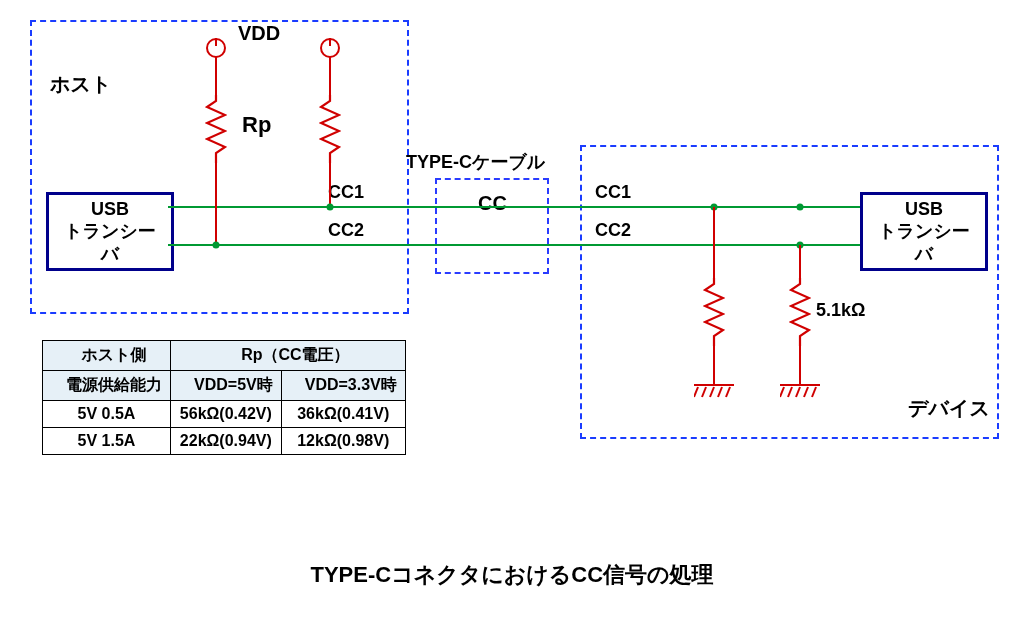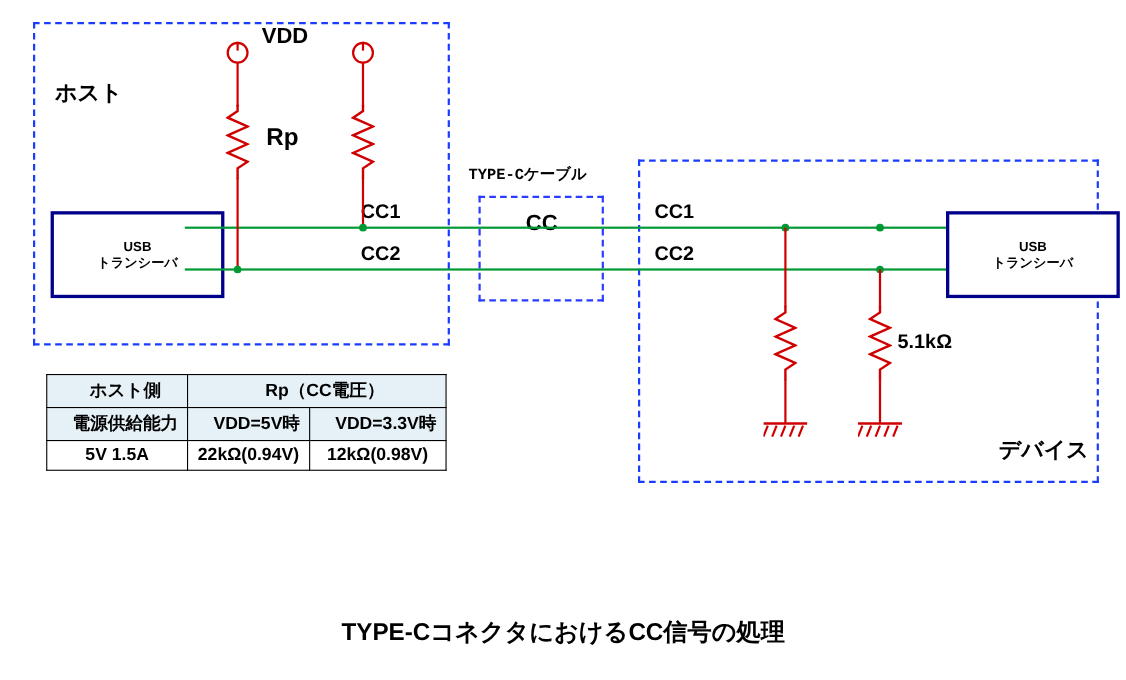--- a/index.html
+++ b/index.html
@@ -20,27 +20,27 @@
     font-size: 22px;
     font-weight: bold;
     color: #000;
   }
   .block {
     position: absolute;
     border: 3px solid #00008B;
     background: #fff;
     text-align: center;
     font-weight: bold;
-    font-size: 12px;
+    font-size: 18px;
     color: #000;
     display: flex;
     flex-direction: column;
     justify-content: center;
     align-items: center;
-    padding: 4px 21px;
+    padding: 4px 6px;
     line-height: 1.25;
   }
   .dashbox {
     position: absolute;
     border: 2px dashed #1a3cff;
   }
   .dashdot {
     position: absolute;
     border: 2px dashed #2a3cff;
     border-style: dashed;
@@ -102,21 +102,21 @@
 </head>
 <body>
 
 <div class="dashbox" style="left:30px; top:20px; width:375px; height:290px;"></div>
 <div class="label" style="left:50px; top:30px; font-size:20px;margin-top:41px;">ホスト</div>
 
 <div class="dashbox" style="left:580px; top:145px; width:415px; height:290px;"></div>
 <div class="label" style="left:908px; top:395px; font-size:20px;">デバイス</div>
 
 <div class="dashdot" style="left:435px; top:178px; width:110px; height:92px; border-style:dashed;"></div>
-<div class="label" style="left:426px; top:150px; font-size:14px;font-family:Liberation Mono, monospace;">TYPE-Cケーブル</div>
+<div class="label" style="left:406px; top:150px; font-size:18px;">TYPE-Cケーブル</div>
 <div class="label" style="left:478px; top:192px; font-size:20px;">CC</div>
 
 <div class="block" style="left:46px; top:192px; width:110px; height:65px;">
   <span>USB</span>
   <span>トランシーバ</span>
 </div>
 
 <div class="block" style="left:860px; top:192px; width:110px; height:65px;">
   <span>USB</span>
   <span>トランシーバ</span>
@@ -198,20 +198,25 @@
       <tr>
     <th>ホスト側</th>
     <th colspan="2">Rp（CC電圧）</th>
   </tr>
   <tr>
     <th>電源供給能力</th>
     <th>VDD=5V時</th>
     <th>VDD=3.3V時</th>
   </tr>
   <tr>
+    <td>5V 0.5A</td>
+    <td>56kΩ(0.42V)</td>
+    <td>36kΩ(0.41V)</td>
+  </tr>
+  <tr>
     <td>5V 1.5A</td>
     <td>22kΩ(0.94V)</td>
     <td>12kΩ(0.98V)</td>
   </tr>
 </tbody>
   </table>
 
 <div class="title" style="position:absolute; left:0; right:0; top:560px; text-align:center;">TYPE-CコネクタにおけるCC信号の処理</div>
 
 </body></html>

